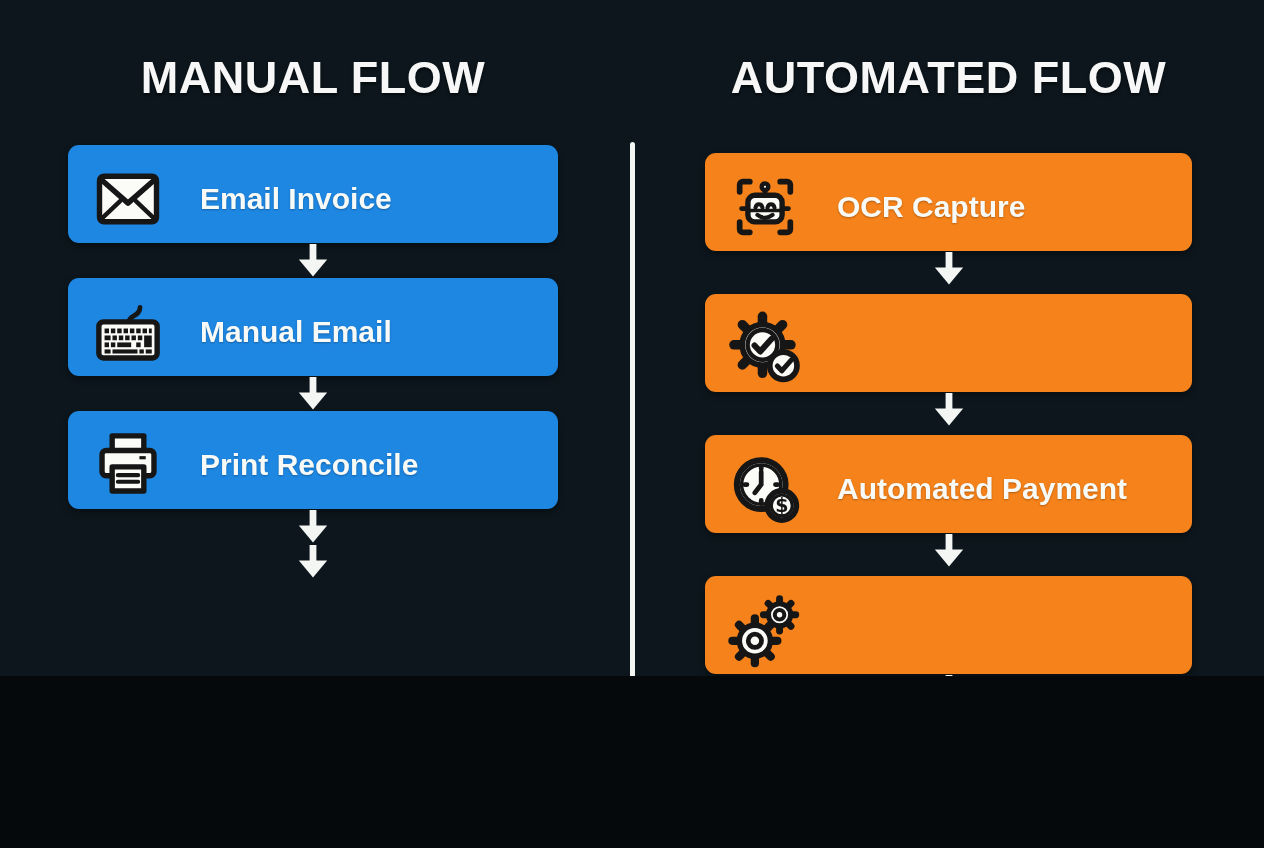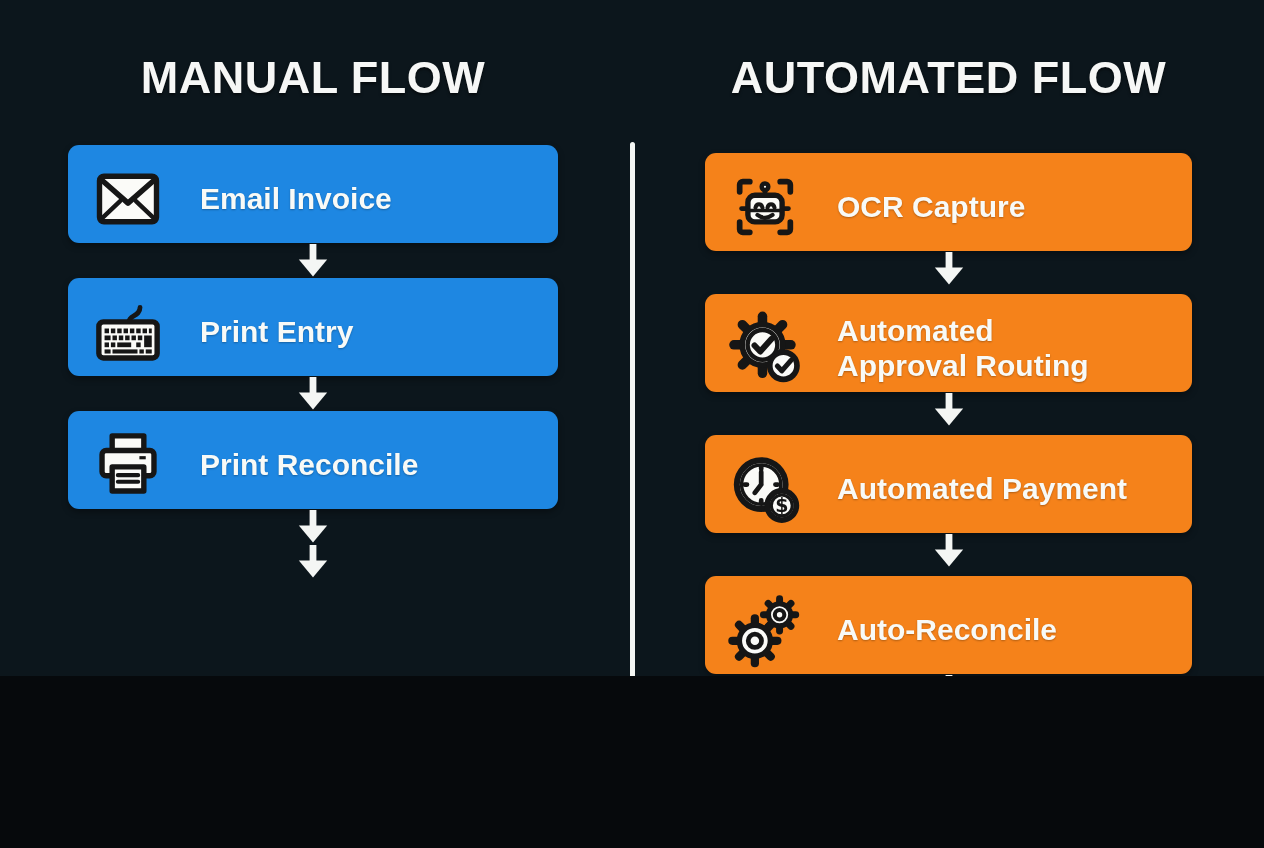--- a/index.html
+++ b/index.html
@@ -111,21 +111,21 @@
                 <rect x="6.6" y="15.3" width="1.4" height="1.5"></rect>
                 <rect x="8.6" y="15.3" width="4.4" height="1.5"></rect>
                 <rect x="14.6" y="15.3" width="1.4" height="1.5"></rect>
               <rect x="4.6" y="17.5" width="1.9" height="1.3"></rect>
                 <rect x="7.1" y="17.5" width="7.9" height="1.3"></rect>
                 <rect x="15.6" y="17.5" width="1.4" height="1.3"></rect>
                 <rect x="17.6" y="17.5" width="1.9" height="1.3"></rect>
             </g>
           </svg>
         </span>
-        <span class="node-label">Print Entry</span>
+        <span class="node-label">Manual Email</span>
       </div>
 
       <div class="gap">
           <span class="arrow-down">
         <svg viewBox="0 0 24 24">
               <rect x="9.6" y="0" width="4.8" height="11.5" fill="#f4f6f4"></rect>
               <polygon points="2,11 22,11 12,23" fill="#f4f6f4"></polygon>
             </svg>
       </span>
         </div>
@@ -211,22 +211,20 @@
                 <path d="M11.2 4.7 L11.2 2"></path>
                 <path d="M15.65 6.55 L17.55 4.65"></path>
             </g>
             <circle class="ink" cx="11.2" cy="11" r="6.4" stroke-width="1.8"></circle>
             <circle class="ink" cx="11.2" cy="11" r="4.7" stroke-width="1.4"></circle>
             <path class="ink-line" d="M8.7 11.2 l1.8 1.9 l3.6 -4" stroke-width="1.9"></path>
             <circle class="ink" cx="17.8" cy="17.6" r="4.3" stroke-width="1.8"></circle>
             <path class="ink-line" d="M15.9 17.7 l1.4 1.5 l2.9 -3.3" stroke-width="1.6"></path>
           </svg>
         </span>
-        <span class="node-label">Automated
-Approval Routing</span>
       </div>
 
       <div class="gap">
           <span class="arrow-down">
         <svg viewBox="0 0 24 24">
               <rect x="9.6" y="0" width="4.8" height="11.5" fill="#f4f6f4"></rect>
               <polygon points="2,11 22,11 12,23" fill="#f4f6f4"></polygon>
             </svg>
       </span>
         </div>
@@ -277,21 +275,20 @@
                 <path d="M5.55 18.65 L3.8 20.4"></path>
                 <path d="M4.2 15.4 L1.7 15.4"></path>
                 <path d="M5.55 12.15 L3.8 10.4"></path>
                 <path d="M8.8 10.8 L8.8 8.3"></path>
                 <path d="M12.05 12.15 L13.8 10.4"></path>
             </g>
             <circle class="ink" cx="8.8" cy="15.4" r="4.9" stroke-width="1.7"></circle>
             <circle class="ink" cx="8.8" cy="15.4" r="2.1" stroke-width="1.5"></circle>
           </svg>
         </span>
-        <span class="node-label">Auto-Reconcile</span>
       </div>
 
       <div class="gap">
           <span class="arrow-down">
         <svg viewBox="0 0 24 24">
               <rect x="9.6" y="0" width="4.8" height="11.5" fill="#f4f6f4"></rect>
               <polygon points="2,11 22,11 12,23" fill="#f4f6f4"></polygon>
             </svg>
       </span>
         </div>

